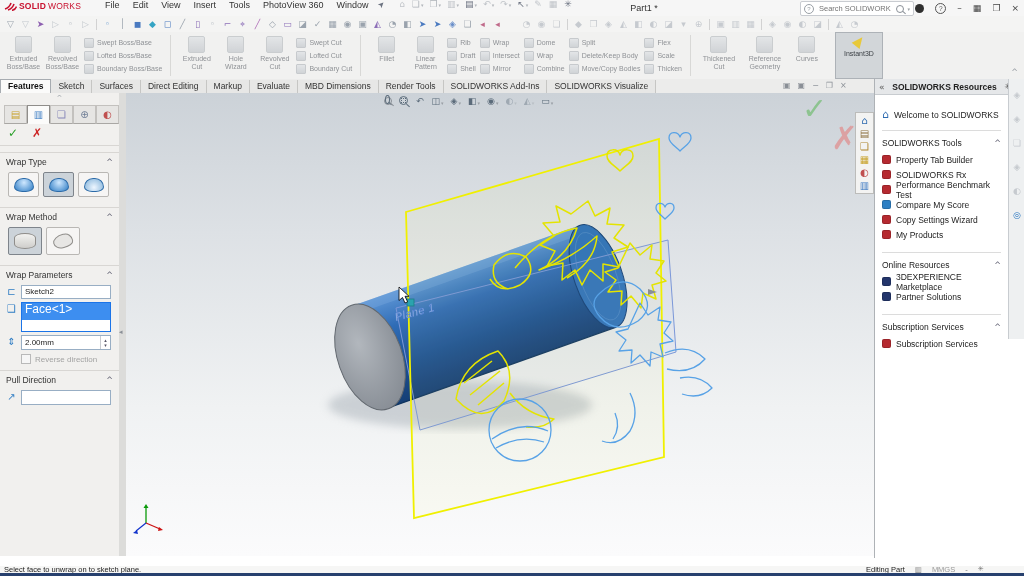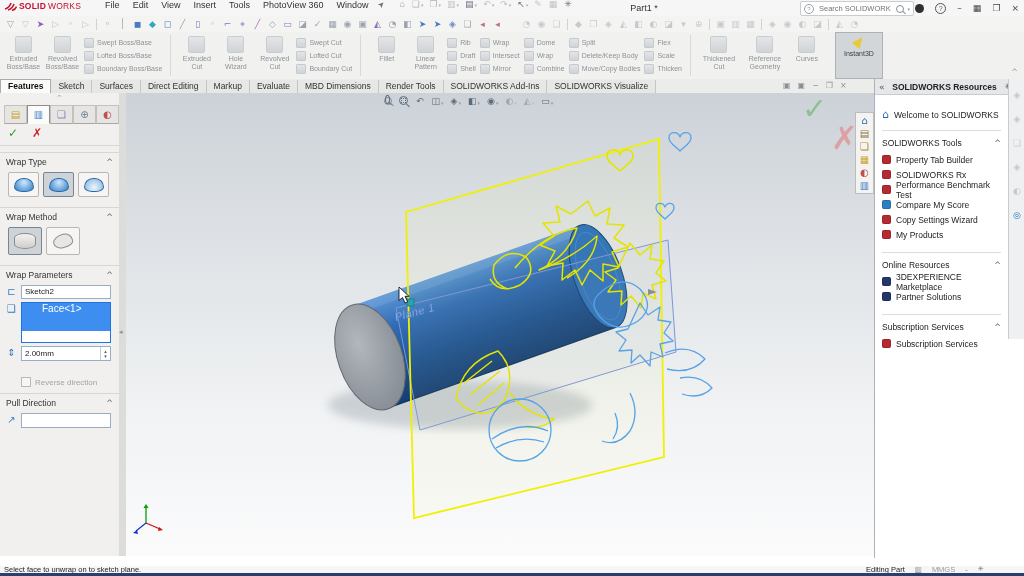--- a/index.html
+++ b/index.html
@@ -105,27 +105,27 @@
        background:radial-gradient(circle at 50% 30%,#cfe8ff,#2e7cc4);border:1px solid #2b6aa8;}
   .cup.open{background:radial-gradient(circle at 50% 70%,#eef6ff,#7fb0d8);}
   .cyl{width:20px;height:14px;position:relative;background:linear-gradient(#f2f2f0,#cfcecb);
        border:1px solid #8f8d8a;border-radius:50% 50% 50% 50%/30% 30% 30% 30%;}
   .blob{width:18px;height:12px;background:#e7e6e4;border:1px solid #8f8d8a;border-radius:60% 40% 55% 45%/55% 60% 40% 50%;transform:rotate(-12deg);}
   .prow{display:flex;align-items:flex-start;gap:2px;padding:3px 4px 0 4px;}
   .ficon{width:15px;text-align:center;color:#2e7cc4;font-size:10px;line-height:13px;flex:none;}
   .txtbox{flex:1;height:12px;background:#fff;border:1px solid #98aec4;font-size:8px;
           line-height:12px;padding-left:3px;color:#222;margin-right:4px;}
   .facebox{flex:1;border:1px solid #1b74e8;background:#fff;margin-right:4px;}
-  .facesel{height:28px;background:#3d8ef0;color:#fff;font-size:10px;line-height:12px;padding-left:20px;}
+  .facesel{height:17px;background:#3d8ef0;color:#fff;font-size:12px;line-height:12px;padding-left:3px;}
   .faceempty{height:11px;}
   .spin{flex:1;height:13px;border:1px solid #98aec4;background:#fff;display:flex;margin-right:4px;}
   .spin .val{flex:1;font-size:8px;line-height:13px;padding-left:3px;}
   .spin .arr{width:9px;border-left:1px solid #c9ccd1;display:flex;flex-direction:column;
              align-items:center;justify-content:center;color:#556;font-size:5px;line-height:5px;}
-  .chkrow{display:flex;align-items:center;gap:4px;padding:16px 4px 0 21px;color:#a3a3a3;font-size:8px;}
+  .chkrow{display:flex;align-items:center;gap:4px;padding:4px 4px 0 21px;color:#a3a3a3;font-size:8px;}
   .chk{width:8px;height:8px;border:1px solid #b9b9b9;background:#f6f6f6;}
   .splitter{position:absolute;left:119px;top:93px;width:7px;height:463px;background:#dcdcda;
             border-right:1px solid #b3b1ae;}
   .splitter span{position:absolute;top:235px;left:0;font-size:7px;color:#8a8f96;}
 
   
   .viewport{position:absolute;left:126px;top:93px;width:748px;height:463px;
             background:linear-gradient(180deg,#ccd2d8 0%,#dde1e5 30%,#f0f2f3 68%,#fbfbfc 100%);}
   .headsup{position:absolute;left:258px;top:1px;display:flex;align-items:center;gap:7px;height:13px;}
   .hitem{display:flex;align-items:flex-end;gap:1px;color:#5b6b7a;}

